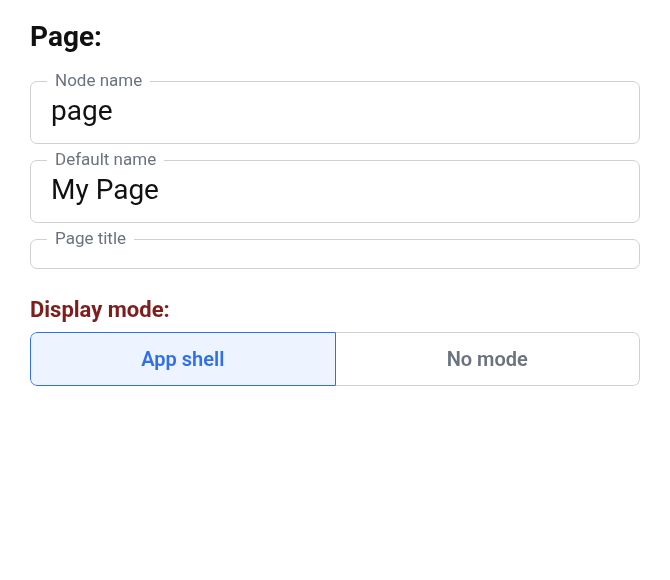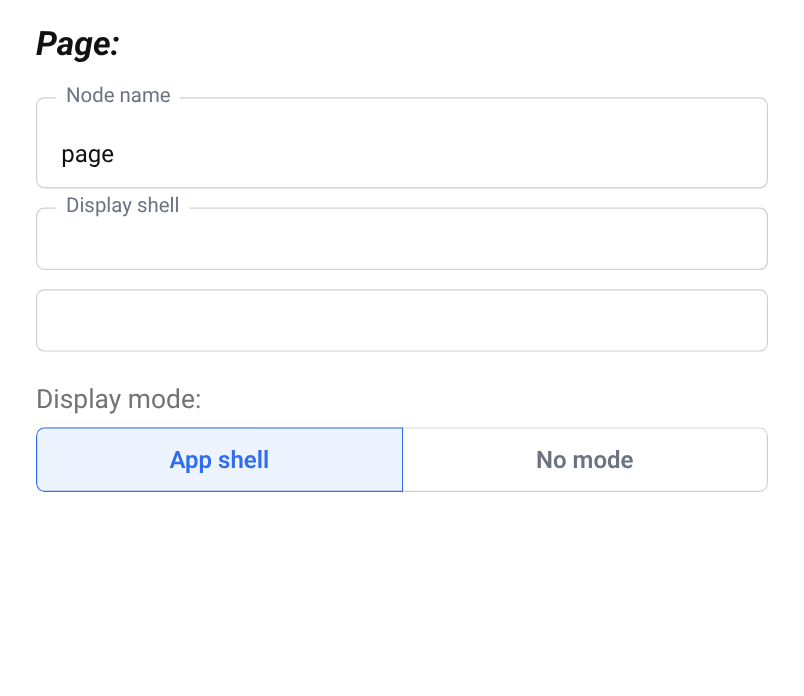--- a/index.html
+++ b/index.html
@@ -12,55 +12,54 @@
       padding: 20px 30px;
       background: #ffffff;
       color: #1a1a1a;
       width: 670px;
     }
     .section-title {
       font-size: 28px;
       font-weight: 700;
       margin-bottom: 28px;
       color: #111;
-      font-style: italic;
     }
     .fieldset {
       position: relative;
       border: 1px solid #d0d0d0;
       border-radius: 7px;
-      padding: 34px 20px 16px 20px;
+      padding: 12px 20px 16px 20px;
       margin-bottom: 16px;
       background: #fff;
     }
     .fieldset-label {
       position: absolute;
       top: -12px;
       left: 16px;
       background: #ffffff;
       padding: 0 8px;
       font-size: 17px;
       color: #6b7280;
       font-weight: 400;
     }
     .fieldset-value {
-      font-size: 20px;
+      font-size: 28px;
       color: #111;
       border: none;
       outline: none;
       width: 100%;
       background: transparent;
       font-family: inherit;
     }
     .subsection-label {
       font-size: 22px;
-      color: #737373;
+      color: #7f1d1d;
       margin-top: 28px;
       margin-bottom: 10px;
-      font-weight: 400;
+      font-weight: 700;
     }
     .segmented {
       display: flex;
       width: 100%;
       border-radius: 7px;
       overflow: hidden;
     }
     .segmented-btn {
       flex: 1;
       text-align: center;
@@ -94,24 +93,26 @@
 <body>
 
 <h2 class="section-title">Page:</h2>
 
 <div class="fieldset">
   <span class="fieldset-label">Node name</span>
   <input class="fieldset-value" type="text" value="page" style="">
 </div>
 
 <div class="fieldset">
-  <span class="fieldset-label">Display shell</span>
+  <span class="fieldset-label">Default name</span>
+  <input class="fieldset-value" type="text" value="My Page" style="">
 </div>
 
 <div class="fieldset">
+  <span class="fieldset-label">Page title</span>
 </div>
 
 <div class="subsection-label">Display mode:</div>
 
 <div class="segmented">
   <div class="segmented-btn active">App shell</div>
   <div class="segmented-btn inactive">No mode</div>
 </div>
 
 </body></html>

